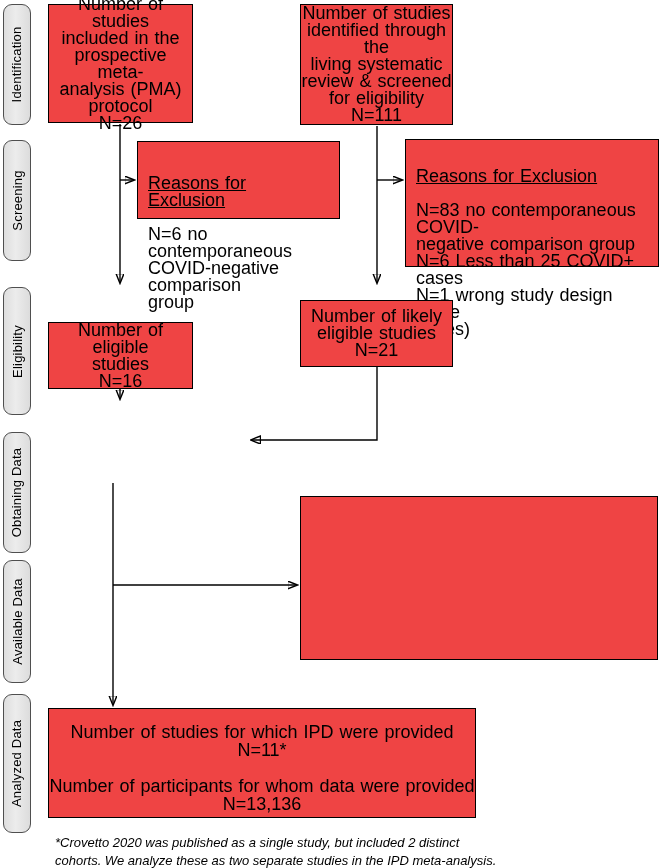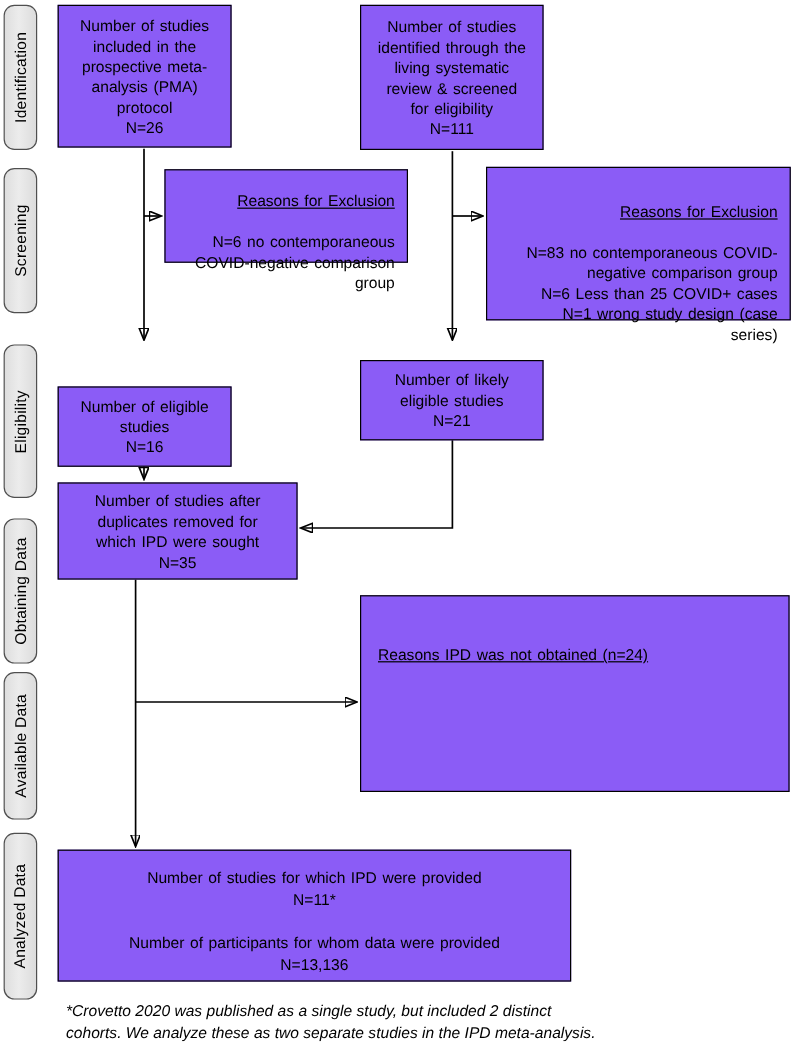--- a/index.html
+++ b/index.html
@@ -12,25 +12,25 @@
   .pill{
     position:absolute;left:3px;width:28px;box-sizing:border-box;
     background:linear-gradient(90deg,#dedede,#ececec 45%,#dcdcdc);
     border:1.5px solid #4f4f4f;border-radius:9px;
     display:flex;align-items:center;justify-content:center;
   }
   .pill span{
     transform:rotate(-90deg);white-space:nowrap;font-size:13px;color:#000;letter-spacing:.2px;
   }
   .box{
-    position:absolute;background:#8b5cf6;border:1.5px solid #000;box-sizing:border-box;
-    font-size:13px;line-height:17px;white-space:pre-line;word-spacing:1px;
+    position:absolute;background:#ef4444;border:1.5px solid #000;box-sizing:border-box;
+    font-size:18px;line-height:17px;white-space:pre-line;word-spacing:1px;
   }
   .box.center{display:flex;align-items:center;justify-content:center;text-align:center;}
-  .box.leftalign{padding:0 10px;text-align:right;}
+  .box.leftalign{padding:16px 10px;text-align:left;}
   .heading{text-decoration:underline;}
   .box.reasons-ipd{padding:22px 14px 0 14px;line-height:18px;}
   .box.final{display:flex;justify-content:center;align-items:flex-start;
     padding-top:14px;text-align:center;line-height:18px;}
   .footnote{
     position:absolute;font-style:italic;font-size:13px;line-height:18px;
     white-space:pre-line;color:#000;
   }
 </style>
 </head>
@@ -112,29 +112,22 @@
 studies
 N=16</div>
   </div>
 
   <div class="box center" style="left:300px;top:300px;width:153px;height:67px;">
     <div>Number of likely
 eligible studies
 N=21</div>
   </div>
 
-  <div class="box center" style="left:48px;top:402px;width:200px;height:81px;">
-    <div>Number of studies after
-duplicates removed for
-which IPD were sought
-N=35</div>
-  </div>
 
   <div class="box reasons-ipd" style="left:300px;top:496px;width:358px;height:164px;">
-    <div class="heading">Reasons IPD was not obtained (n=24)</div>
   </div>
 
   <div class="box final" style="left:48px;top:708px;width:428px;height:110px;">
     <div>Number of studies for which IPD were provided
 N=11*
 
 Number of participants for whom data were provided
 N=13,136</div>
   </div>
 

